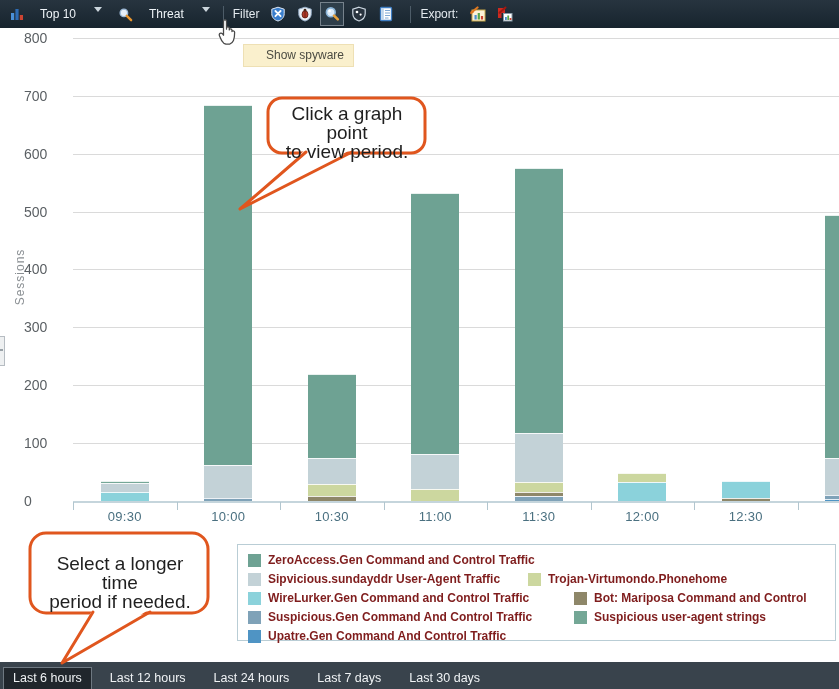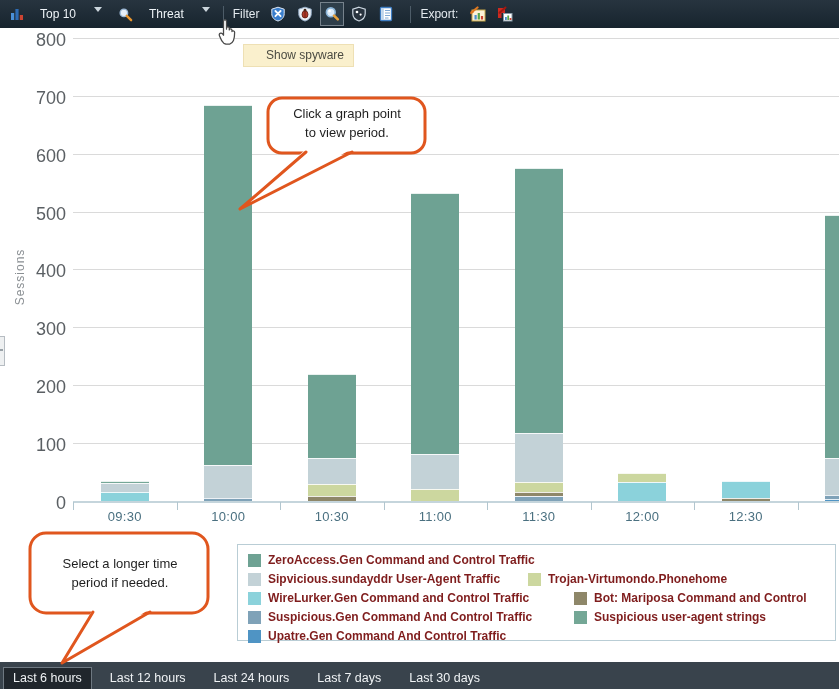--- a/index.html
+++ b/index.html
@@ -25,30 +25,30 @@
   .tooltip { position:absolute; left:243px; top:36px; background:#faf0cd; border:1px solid #eee0b4;
              color:#4b4b42; font-size:12px; padding:3px 9px 4px 22px; z-index:30;margin-top:8px; }
 
   
   .cursor { position:absolute; left:216px; top:15px; z-index:40; }
 
   
   #chart { position:absolute; left:0; top:0; width:839px; height:540px; }
   .gridline { position:absolute; height:1px; background:#dadada; }
   .baseline { position:absolute; height:2px; background:#c5d5dc; }
-  .ytick-label { position:absolute; left:24px; width:42px; text-align:right; font-size:18px; color:#5a5f63; }
+  .ytick-label { position:absolute; left:24px; width:42px; font-size:14px; color:#5a5f63; }
   .xtick-label { position:absolute; width:80px; text-align:center; font-size:13px; color:#4a7080; letter-spacing:.3px; }
   .axis-tick { position:absolute; width:1px; height:8px; background:#b2c6cf; }
   .bar-seg { position:absolute; border-top:1px solid rgba(255,255,255,.85); }
   .ylab { position:absolute; left:-30px; top:270px; width:100px; text-align:center; font-size:12px;
           color:#8a8f93; letter-spacing:1px; transform:rotate(-90deg); }
 
   
   .callout-svg { position:absolute; overflow:visible; z-index:50; }
-  .callout-text { position:absolute; z-index:51; text-align:center; font-size:13px; line-height:19px;
+  .callout-text { position:absolute; z-index:51; text-align:center; font-size:19px; line-height:19px;
                   color:#1f1f1f; }
 
   
   .legend { position:absolute; left:237px; top:544px; width:599px; height:97px;
             border:1px solid #b9cdd5; background:#fff; }
   .lg-item { position:absolute; display:flex; align-items:center; gap:7px; height:14px; }
   .lg-swatch { width:13px; height:13px; display:inline-block; flex:0 0 13px; }
   .lg-label { font-size:12px; font-weight:bold; color:#7f1d1d; white-space:nowrap; }
 
   

